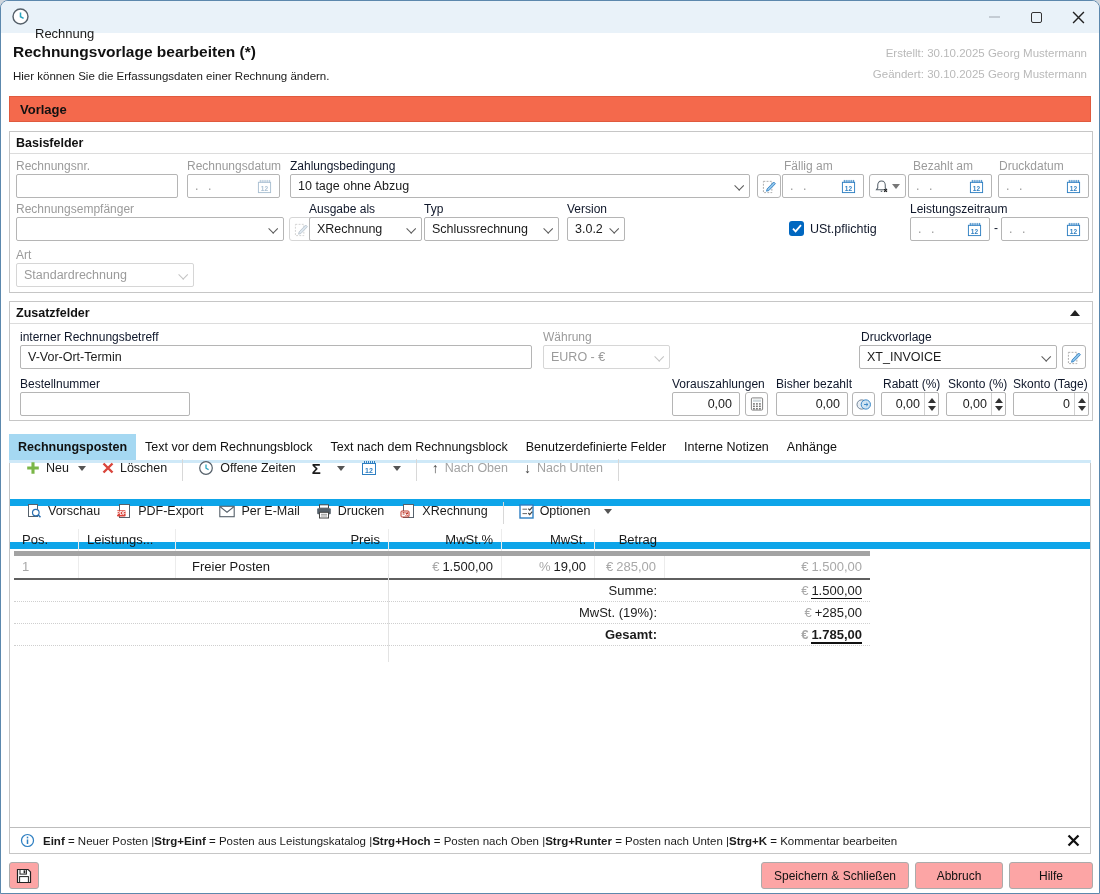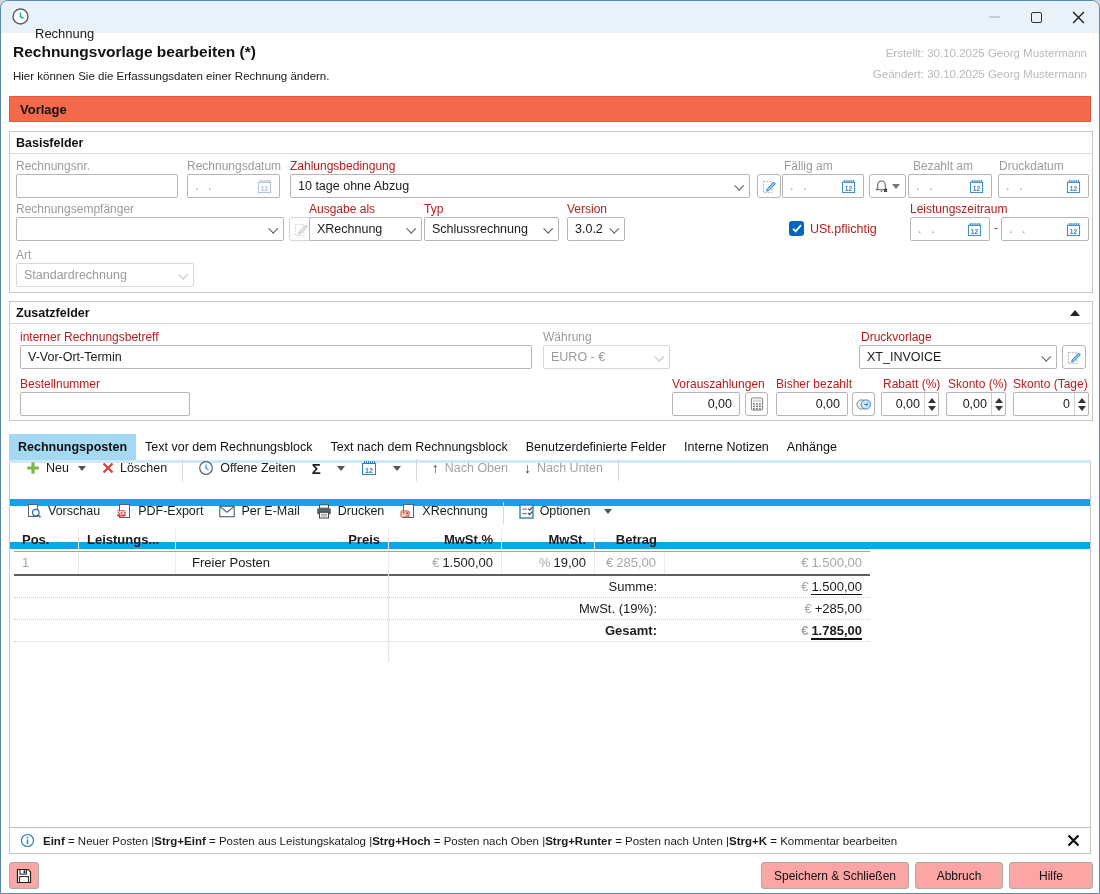--- a/index.html
+++ b/index.html
@@ -28,21 +28,21 @@
             border:1px solid #e05a3e; display:flex; align-items:center; padding-left:10px;
             font-size:13px; font-weight:bold; color:#111; }
 
   
   .groupbox { position:absolute; border:1px solid #c6c6c6; background:#fff; }
   .gb-title { height:22px; border-bottom:1px solid #dcdcdc; display:flex; align-items:center;
               padding:0 6px; font-size:12.5px; font-weight:bold; color:#111; }
   .gb-collapse { margin-left:auto; width:0; height:0; border-left:5px solid transparent;
                  border-right:5px solid transparent; border-bottom:6px solid #222; margin-right:6px; }
 
-  .lbl { position:absolute; font-size:12px; color:#b91c1c; white-space:nowrap; }
+  .lbl { position:absolute; font-size:12px; color:#0f172a; white-space:nowrap; }
   .lbl.dim { color:#9b9b9b; }
 
   .field { position:absolute; height:24px; border:1px solid #b5b5b5; border-radius:2px; background:#fff;
            display:flex; align-items:center; padding:0 7px; font-size:12.5px; color:#1b1b1b; }
   .field.dim { border-color:#d6d6d6; color:#9b9b9b; }
   .chev { width:7px; height:7px; border-right:1.5px solid #5a5a5a; border-bottom:1.5px solid #5a5a5a;
           transform:rotate(45deg) translateY(-1px); margin-left:auto; flex:0 0 auto; }
   .field.dim .chev, .chev.dim { border-color:#c3c3c3; }
   .dots { color:#9b9b9b; letter-spacing:3px; }
   .cal { margin-left:auto; flex:0 0 auto; color:#2e7fc2; display:flex; }
@@ -78,21 +78,21 @@
   .tb-sep { width:1px; height:22px; background:#d8d8d8; margin:0 7px; }
   .dd { width:0; height:0; border-left:4px solid transparent; border-right:4px solid transparent;
         border-top:5px solid #555; margin-left:3px; }
   .arrowtxt { font-size:14px; font-weight:bold; color:#9b9b9b; }
 
   
   .tbl { position:absolute; left:4px; top:66px; width:856px; font-size:13px; color:#1b1b1b; }
   .tr { display:grid; grid-template-columns:65px 97px 213px 113px 93px 70px 205px; }
   .tr > div { padding:2px 8px; line-height:18px; border-right:1px solid #ececec; }
   .tr > div:last-child { border-right:none; }
-  .tr.head { font-weight:bold; border-bottom:1px solid #a3a3a3; }
+  .tr.head { font-weight:normal; border-bottom:5px solid #a3a3a3; }
   .tr.data { border-bottom:2px solid #5f5f5f; }
   .tr .r { text-align:right; }
   .cur { color:#a8a8a8; padding-right:3px; }
   .gray { color:#a8a8a8; }
   .srow { display:grid; grid-template-columns:651px 205px; line-height:19px; padding:1px 0;
           border-bottom:1px dotted #cfcfcf; }
   .srow .sl { text-align:right; padding-right:8px; }
   .srow .sv { text-align:right; padding-right:8px; }
   .u1 { border-bottom:1px solid #111; }
   .u2 { border-bottom:2px solid #111; font-weight:bold; }

